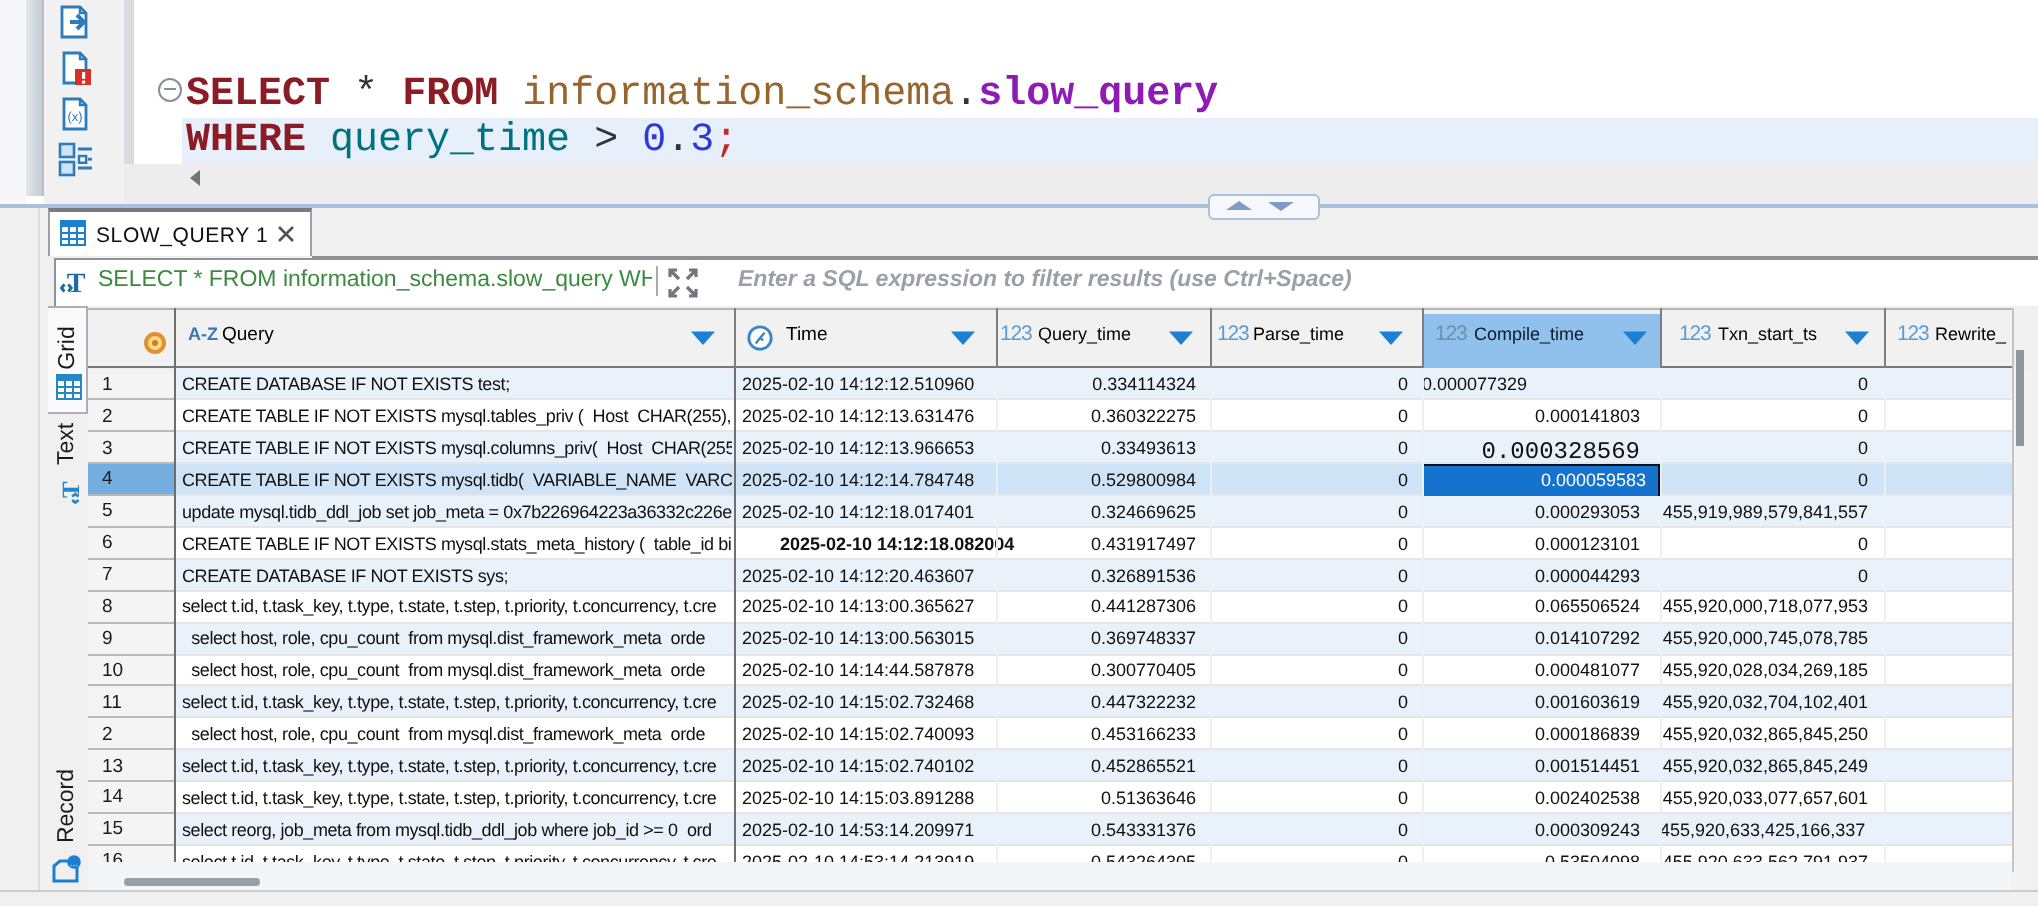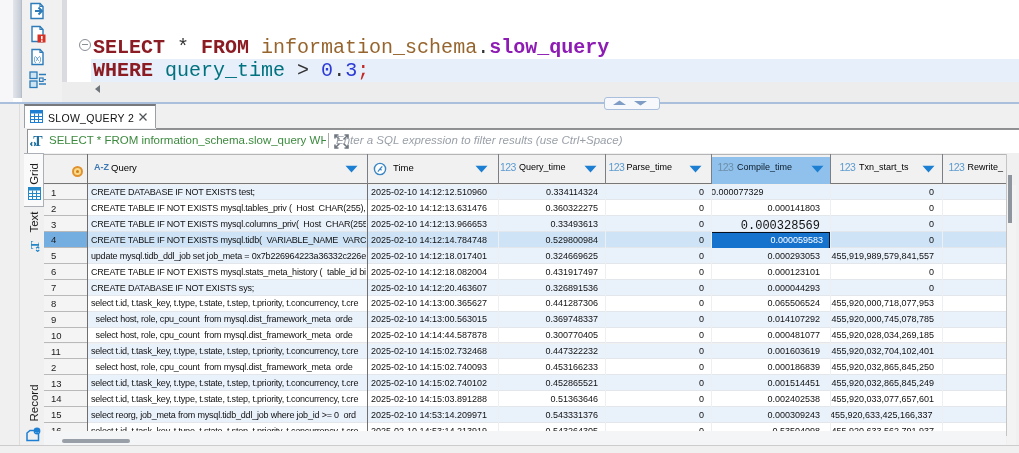--- a/index.html
+++ b/index.html
@@ -52,40 +52,40 @@
 </svg>
 <div class="a" style="left:0;top:104px;width:1019px;height:349px;background:#f0f0f0;"></div>
 <div class="a" style="left:19px;top:104px;width:1px;height:349px;background:#dddddd;"></div>
 <div class="a" style="left:24px;top:104px;width:132px;height:24px;background:#fff;border-top:2.5px solid #77797c;border-left:1px solid #9aa0a5;border-right:1px solid #9aa0a5;box-sizing:border-box;"></div>
 <div class="a" style="left:156px;top:128px;width:863px;height:1.2px;background:#8f8f8f;"></div>
 <svg class="a" style="left:30px;top:110px" width="13" height="13" viewBox="0 0 13 13">
 <rect x="0.5" y="0.5" width="12" height="12" fill="#fff" stroke="#1d7fd2"></rect>
 <rect x="0.5" y="0.5" width="12" height="3" fill="#1d7fd2"></rect>
 <path d="M4.5 3.5 V12.5 M8.5 3.5 V12.5 M0.5 6.5 H12.5 M0.5 9.5 H12.5" stroke="#1d7fd2" stroke-width="1"></path>
 </svg>
-<div class="a" style="left:48px;top:111.5px;font-size:10.5px;letter-spacing:0.3px;color:#101010;">SLOW_QUERY 2</div>
+<div class="a" style="left:48px;top:111.5px;font-size:10.5px;letter-spacing:0.3px;color:#101010;">SLOW_QUERY 1</div>
 <svg class="a" style="left:137px;top:111px" width="12" height="12" viewBox="0 0 12 12">
     <path d="M2.5 2.5 L9.5 9.5 M9.5 2.5 L2.5 9.5" stroke="#4f5459" stroke-width="1.3"></path>
   </svg>
 <div class="a" style="left:27px;top:129px;width:992px;height:23.5px;background:#fff;border-top:1px solid #8f9396;border-left:1px solid #8f9396;box-sizing:border-box;"></div>
 <svg class="a" style="left:30px;top:132px" width="18" height="18" viewBox="0 0 18 18">
 <text x="8" y="14" font-size="14" font-family="Liberation Serif" fill="#1d6e9e" text-anchor="middle" font-weight="bold">T</text>
 <path d="M2.2 10.2 L0.8 12 L2.2 13.8 M4.2 10.2 L5.6 12 L4.2 13.8" stroke="#1d6e9e" stroke-width="1.5" fill="none"></path>
 </svg>
 <div class="a txt" style="left:49px;top:134px;width:277px;overflow:hidden;font-size:11.5px;color:#3c8a3e;">SELECT * FROM information_schema.slow_query WHERE</div>
 <div class="a" style="left:328px;top:133px;width:1px;height:15px;background:#aaaaaa;"></div>
 <svg class="a" style="left:333px;top:133px" width="17" height="17" viewBox="0 0 17 17">
 <g stroke="#6f7680" stroke-width="1.6" fill="#6f7680">
 <path d="M6.5 6.5 L2.5 2.5 M2 5.5 V2 H5.5" fill="none"></path>
 <path d="M10.5 6.5 L14.5 2.5 M11.5 2 H15 V5.5" fill="none"></path>
 <path d="M6.5 10.5 L2.5 14.5 M2 11.5 V15 H5.5" fill="none"></path>
 <path d="M10.5 10.5 L14.5 14.5 M15 11.5 V15 H11.5" fill="none"></path>
 </g>
   </svg>
-<div class="a txt" style="left:336px;top:134px;font-size:11.5px;font-style:italic;color:#9aa0a8;">Enter a SQL expression to filter results (use Ctrl+Space)</div>
+<div class="a txt" style="left:369px;top:134px;font-size:11.5px;font-style:italic;color:#9aa0a8;font-weight:bold;">Enter a SQL expression to filter results (use Ctrl+Space)</div>
 <div class="a" style="left:24px;top:153px;width:20px;height:54px;background:#fafafa;border:1px solid #aab0b5;border-left:none;box-sizing:border-box;"></div>
 <div class="a" style="left:24px;top:158px;width:20px;height:32px;display:flex;align-items:center;justify-content:center;font-size:11.5px;color:#1a1a1a;">
     <span style="transform:rotate(-90deg);white-space:nowrap;">Grid</span>
   </div>
 <svg class="a" style="left:28px;top:187px" width="13" height="13" viewBox="0 0 13 13">
 <rect x="0.5" y="0.5" width="12" height="12" fill="#fff" stroke="#2387c8"></rect>
 <rect x="0.5" y="0.5" width="12" height="3" fill="#2387c8"></rect>
 <path d="M4.5 3.5 V12.5 M8.5 3.5 V12.5 M0.5 6.5 H12.5 M0.5 9.5 H12.5" stroke="#2387c8" stroke-width="1"></path>
 </svg>
 <div class="a" style="left:24px;top:208px;width:20px;height:28px;display:flex;align-items:center;justify-content:center;font-size:11.5px;color:#1a1a1a;">
@@ -193,21 +193,21 @@
 <div class="a txt" style="left:91px;top:250.7px;width:275px;overflow:hidden;font-size:9px;letter-spacing:-0.2px;color:#111;">update mysql.tidb_ddl_job set job_meta = 0x7b226964223a36332c226e22</div>
 <div class="a txt" style="left:371px;top:250.7px;font-size:9px;color:#111;">2025-02-10 14:12:18.017401</div>
 <div class="a txt" style="left:498px;top:250.7px;width:100px;text-align:right;font-size:9px;color:#111;">0.324669625</div>
 <div class="a txt" style="left:605px;top:250.7px;width:99px;text-align:right;font-size:9px;color:#111;">0</div>
 <div class="a txt" style="left:711px;top:250.7px;width:109px;text-align:right;font-size:9px;color:#111;">0.000293053</div>
 <div class="a txt" style="left:830px;top:250.7px;width:104px;text-align:right;font-size:9px;color:#111;">455,919,989,579,841,557</div>
 <div class="a" style="left:44px;top:264.0px;width:43px;height:15.9px;background:#f4f4f4;border-bottom:1px solid #b9b9b9;box-sizing:border-box;"></div>
 <div class="a" style="left:51px;top:266.2px;font-size:9.5px;color:#1a1a1a;">6</div>
 <div class="a" style="left:87px;top:264.0px;width:919px;height:15.9px;background:#ffffff;border-bottom:1px solid #e3e7ec;box-sizing:border-box;"></div>
 <div class="a txt" style="left:91px;top:266.6px;width:275px;overflow:hidden;font-size:9px;letter-spacing:-0.2px;color:#111;">CREATE TABLE IF NOT EXISTS mysql.stats_meta_history (  table_id big</div>
-<div class="a txt" style="left:371px;top:266.6px;font-size:9px;color:#111;">2025-02-10 14:12:18.082004</div>
+<div class="a txt" style="left:390px;top:266.6px;font-size:9px;color:#111;font-weight:bold;">2025-02-10 14:12:18.082004</div>
 <div class="a txt" style="left:498px;top:266.6px;width:100px;text-align:right;font-size:9px;color:#111;">0.431917497</div>
 <div class="a txt" style="left:605px;top:266.6px;width:99px;text-align:right;font-size:9px;color:#111;">0</div>
 <div class="a txt" style="left:711px;top:266.6px;width:109px;text-align:right;font-size:9px;color:#111;">0.000123101</div>
 <div class="a txt" style="left:830px;top:266.6px;width:104px;text-align:right;font-size:9px;color:#111;">0</div>
 <div class="a" style="left:44px;top:279.9px;width:43px;height:15.9px;background:#f4f4f4;border-bottom:1px solid #b9b9b9;box-sizing:border-box;"></div>
 <div class="a" style="left:51px;top:282.1px;font-size:9.5px;color:#1a1a1a;">7</div>
 <div class="a" style="left:87px;top:279.9px;width:919px;height:15.9px;background:#e9f1fb;border-bottom:1px solid #e3e7ec;box-sizing:border-box;"></div>
 <div class="a txt" style="left:91px;top:282.5px;width:275px;overflow:hidden;font-size:9px;letter-spacing:-0.2px;color:#111;">CREATE DATABASE IF NOT EXISTS sys;</div>
 <div class="a txt" style="left:371px;top:282.5px;font-size:9px;color:#111;">2025-02-10 14:12:20.463607</div>
 <div class="a txt" style="left:498px;top:282.5px;width:100px;text-align:right;font-size:9px;color:#111;">0.326891536</div>

